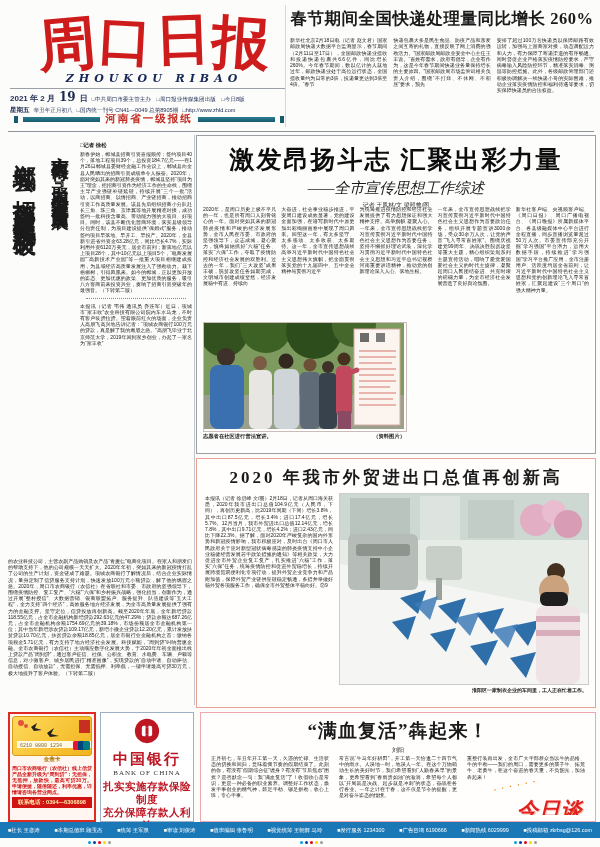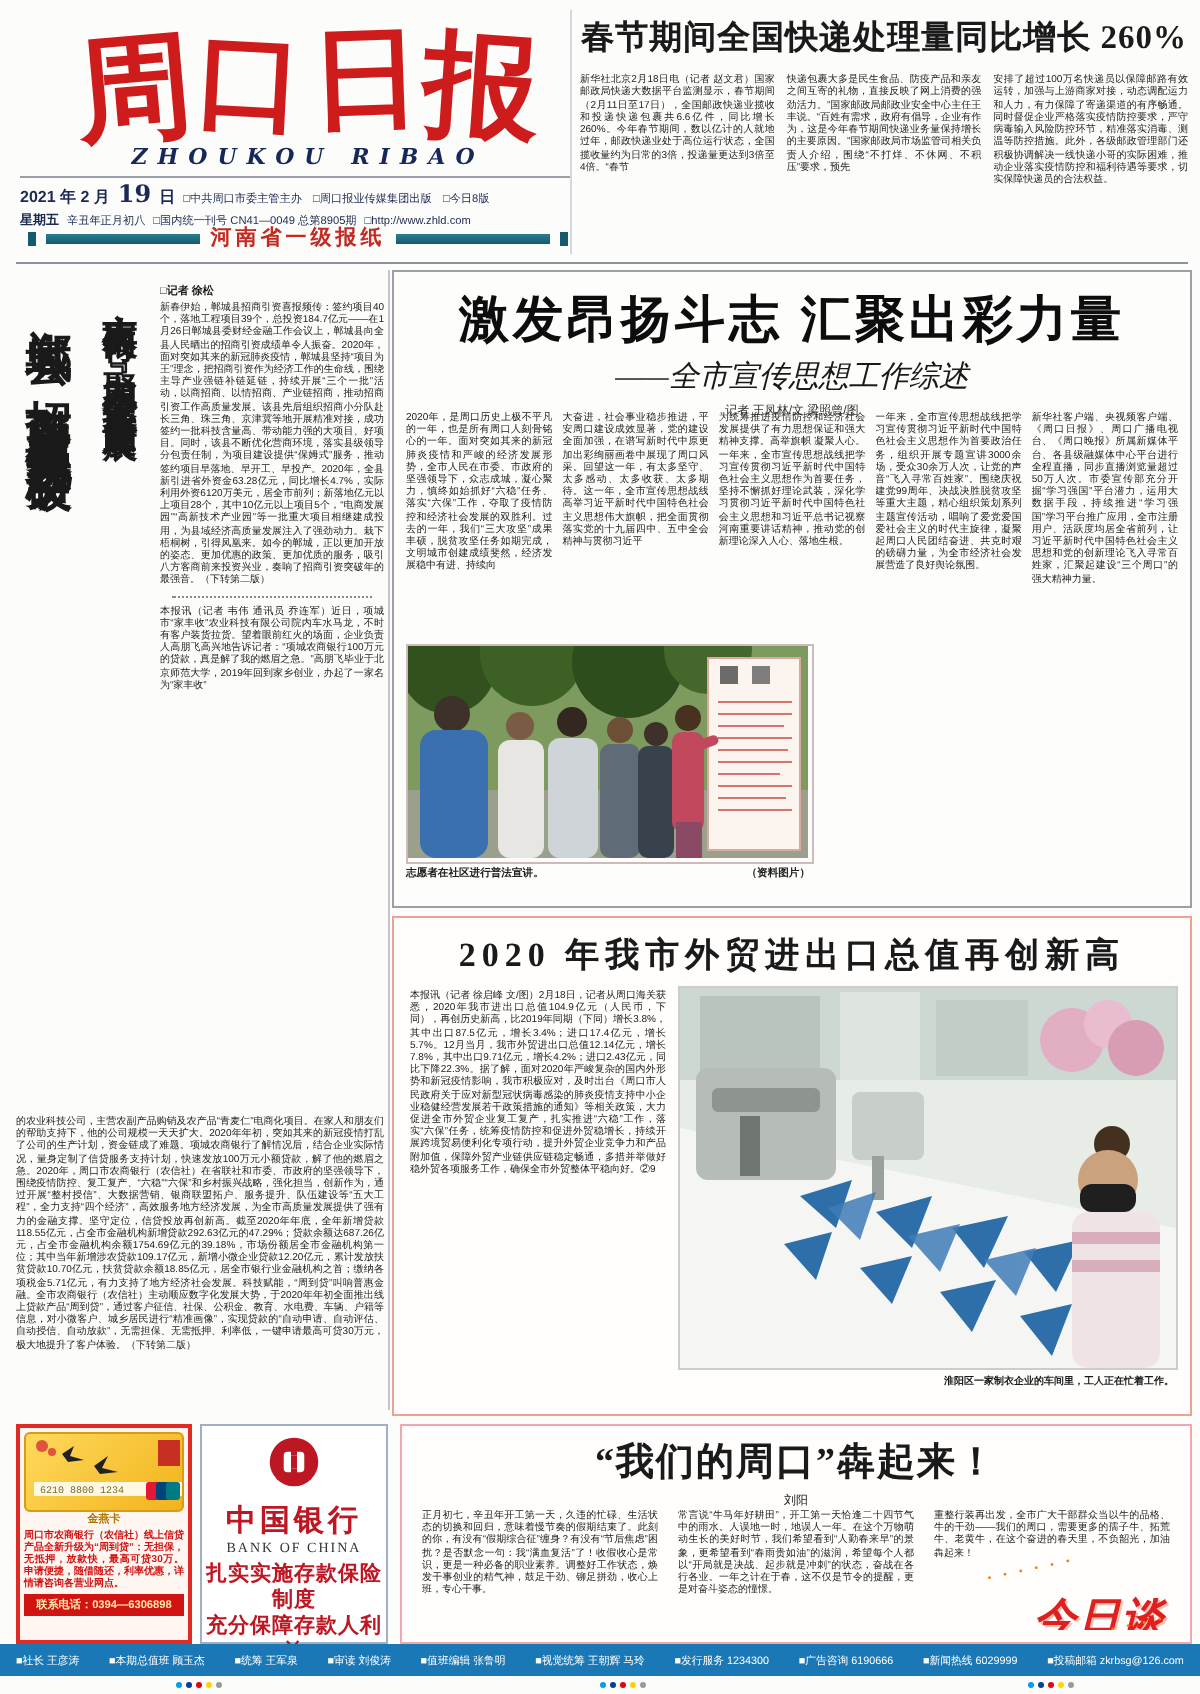--- a/index.html
+++ b/index.html
@@ -299,21 +299,21 @@
     </svg>
     <div class="boc-name">中国银行</div>
     <div class="boc-en">BANK OF CHINA</div>
     <div class="boc-slogan">
       <div>扎实实施存款保险制度</div>
       <div>充分保障存款人利益</div>
     </div>
   </div>
 
   <div class="abs fb-box">
-    <div class="fb-head">“我们的周口”犇起来！</div>
+    <div class="fb-head">“满血复活”犇起来！</div>
     <div class="fb-author">刘阳</div>
     <div class="fb-cols">
       <div class="fbcol">正月初七，辛丑年开工第一天，久违的忙碌、生活状态的切换和回归，意味着慢节奏的假期结束了。此刻的你，有没有“假期综合征”缠身？有没有“节后焦虑”困扰？是否默念一句：我“满血复活”了！收假收心是常识，更是一种必备的职业素养。调整好工作状态，焕发干事创业的精气神，鼓足干劲、铆足拼劲，收心上班，专心干事。</div>
       <div class="fbcol">常言说“牛马年好耕田”，开工第一天恰逢二十四节气中的雨水。人误地一时，地误人一年。在这个万物萌动生长的美好时节，我们希望看到“人勤春来早”的景象，更希望看到“春雨贵如油”的滋润，希望每个人都以“开局就是决战、起步就是冲刺”的状态，奋战在各行各业。一年之计在于春，这不仅是节令的提醒，更是对奋斗姿态的憧憬。</div>
       <div class="jrt-wrap">
         <span>重整行装再出发，全市广大干部群众当以牛的品格、牛的干劲——我们的周口，需要更多的孺子牛、拓荒牛、老黄牛，在这个奋进的春天里，不负韶光，加油犇起来！</span>
         <span class="jrt-dots top">・・・・・・</span>
         <span class="jrt">今日谈</span>
         <span class="jrt-dots bot">・・・・・・</span>
       </div>

